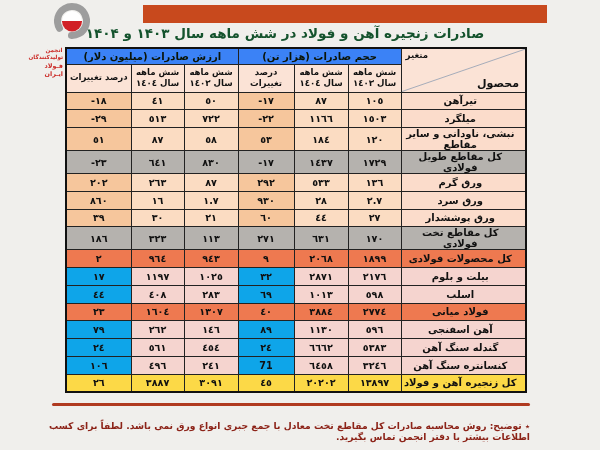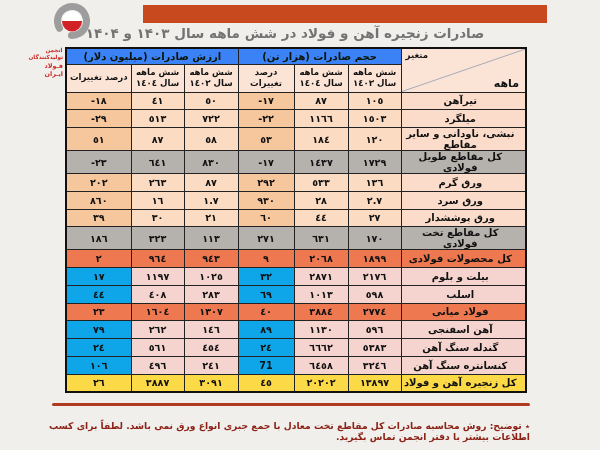--- a/index.html
+++ b/index.html
@@ -7,21 +7,21 @@
   .canvas { position:relative; width:600px; height:450px; background:#f0efec; overflow:hidden; }
 
   
   .logo { position:absolute; left:1px; top:1px; width:62px; text-align:center;padding-left:44px; }
   .logo-text1 { color:#cb2a26; font-size:5.6px; font-weight:bold; line-height:1.3; }
   .logo-text2 { color:#cb2a26; font-size:6.4px; font-weight:bold; letter-spacing:1px; line-height:1.25; }
 
   
   .banner { position:absolute; left:143px; top:5px; width:404px; height:18px; background:#c8491d; }
   .title  { position:absolute; left:55px; top:25px; width:460px; text-align:center;
-            font-size:13.5px; font-weight:bold; color:#737373; direction:rtl; }
+            font-size:13.5px; font-weight:bold; color:#14532d; direction:rtl; }
 
   
   table.data-table { position:absolute; left:65px; top:47px; width:460px;
             border-collapse:collapse; table-layout:fixed; direction:rtl;
             font-size:10px; color:#111; }
   .data-table th, .data-table td { border:1px solid #222; text-align:center; vertical-align:middle; padding:0 2px; }
   .data-table { border:2px solid #111; }
   th.green { background:#3b82f6; color:#0b1406; font-weight:bold; height:16px; font-size:10px; }
   th.sub   { background:#fbe3d6; height:28px; font-weight:bold; font-size:8.6px; line-height:1.3; }
   th.corner{ background:#fbe3d6; position:relative; padding:8px; }
@@ -76,21 +76,21 @@
         <col style="width:53px">
         <col style="width:65px">
     </colgroup>
     <thead>
       <tr>
         <th class="corner" rowspan="2">
           <svg viewBox="0 0 125 50" preserveAspectRatio="none">
             <line x1="0" y1="50" x2="125" y2="0" stroke="#93a0b4" stroke-width="0.9"></line>
           </svg>
           <span class="corner-top">متغیر</span>
-          <span class="corner-bottom">ماهه</span>
+          <span class="corner-bottom">محصول</span>
         </th>
         <th class="green" colspan="3">حجم صادرات (هزار تن)</th>
         <th class="green" colspan="3">ارزش صادرات (میلیون دلار)</th>
       </tr>
       <tr>
         <th class="sub">
           <span>شش ماهه</span><br>
           <span>سال ١٤٠٣</span>
         </th>
         <th class="sub">

